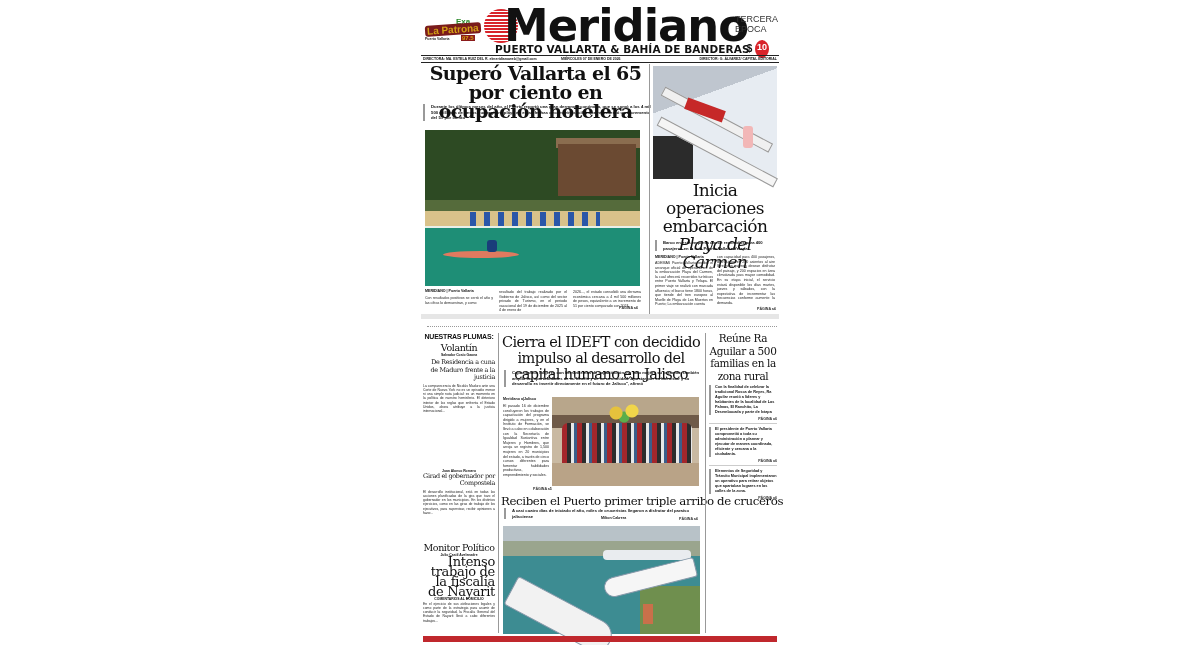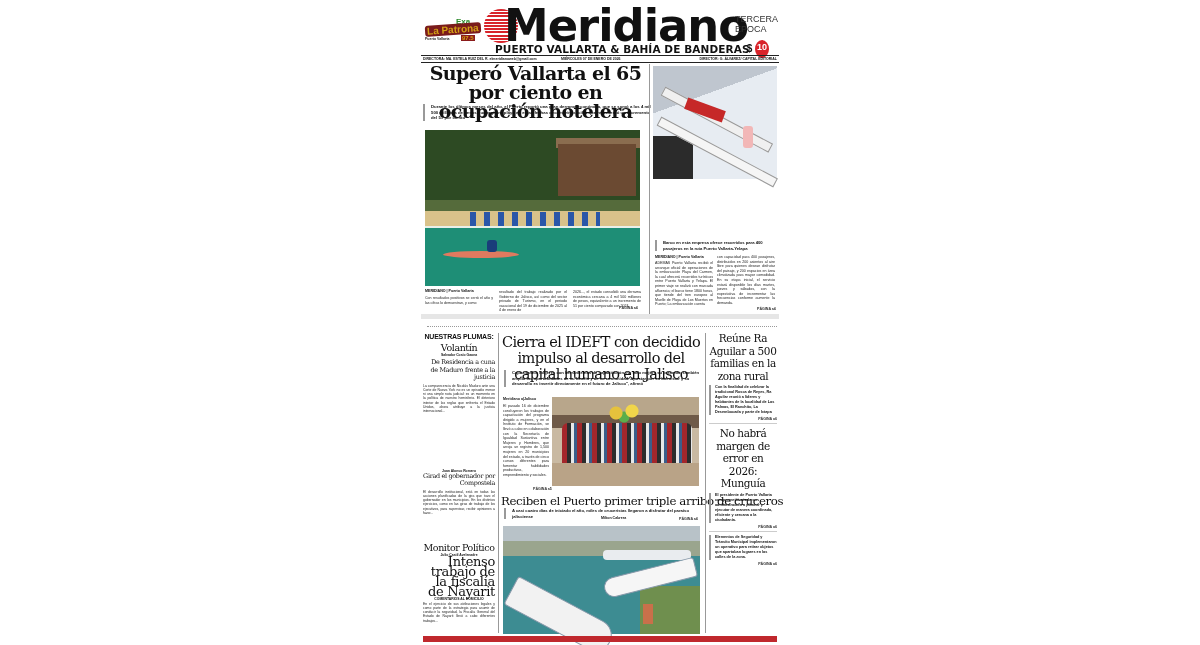--- a/index.html
+++ b/index.html
@@ -139,20 +139,25 @@
 
   <div class="vsep" style="left:228px; top:64px; height:250px;"></div>
 
   <div class="photo stairs">
     <div class="dark"></div>
     <div class="rail"></div>
     <div class="sign"></div>
     <div class="rail2"></div>
     <div class="person"></div>
   </div>
+  <div class="r-head">
+    <div>Inicia operaciones</div>
+    <div>embarcación</div>
+    <div class="it">Playa del Carmen</div>
+  </div>
   <div class="r-deck">Barco en esta empresa ofrece recorridos para 400 pasajeros en la ruta Puerto Vallarta-Yelapa</div>
   <div class="caption" style="left:234px; top:255px;">MERIDIANO | Puerto Vallarta</div>
   <div class="body-text" style="left:234px; top:261px; width:58px;">ADEMÁS Puerto Vallarta recibió el arranque oficial de operaciones de la embarcación Playa del Carmen, la cual ofrecerá recorridos turísticos entre Puerto Vallarta y Yelapa. El primer viaje se realizó con marcada afluencia; el barco tiene 1800 horas, que tiende del tren europeo al Muelle de Playa de Los Muertos en Puerto; La embarcación cuenta</div>
   <div class="body-text" style="left:296px; top:255px; width:58px;">con capacidad para 400 pasajeros, distribuidos en 200 asientos al aire libre para quienes desean disfrutar del paisaje, y 200 espacios en área climatizada para mayor comodidad. En su etapa inicial, el servicio estará disponible los días martes, jueves y sábados, con la expectativa de incrementar las frecuencias conforme aumente la demanda.</div>
   <div class="pagina" style="left:336px; top:307px;">PÁGINA a4</div>
 
   <div class="gray-band"></div>
   <div class="dotted"></div>
 
   <div class="col-left">
@@ -196,21 +201,20 @@
     <div class="ship2"></div>
     <div class="dock"></div>
   </div>
 
   <div class="vsep" style="left:284px; top:333px; height:300px;"></div>
 
   <div class="right-col">
     <div class="rc-head">Reúne Ra Aguilar a 500 familias en la zona rural</div>
     <div class="rc-deck">Con la finalidad de celebrar la tradicional Rosca de Reyes, Ra Aguilar reunió a líderes y habitantes de la localidad de Las Palmas, El Ranchito, La Desembocada y parte de Ixtapa</div>
     <div class="rc-pag">PÁGINA a6</div>
-    <div class="rc-head">No habrá margen de error en 2026: Munguía</div>
     <div class="rc-deck">El presidente de Puerto Vallarta comprometió a toda su administración a planear y ejecutar de manera coordinada, eficiente y cercana a la ciudadanía.</div>
     <div class="rc-pag">PÁGINA a6</div>
     <div class="rc-deck">Elementos de Seguridad y Tránsito Municipal implementaron un operativo para retirar objetos que apartaban lugares en las calles de la zona.</div>
     <div class="rc-pag" style="border:none">PÁGINA a6</div>
   </div>
 
   <div class="bottom-bar"></div>
 </div>
 
 </body></html>

